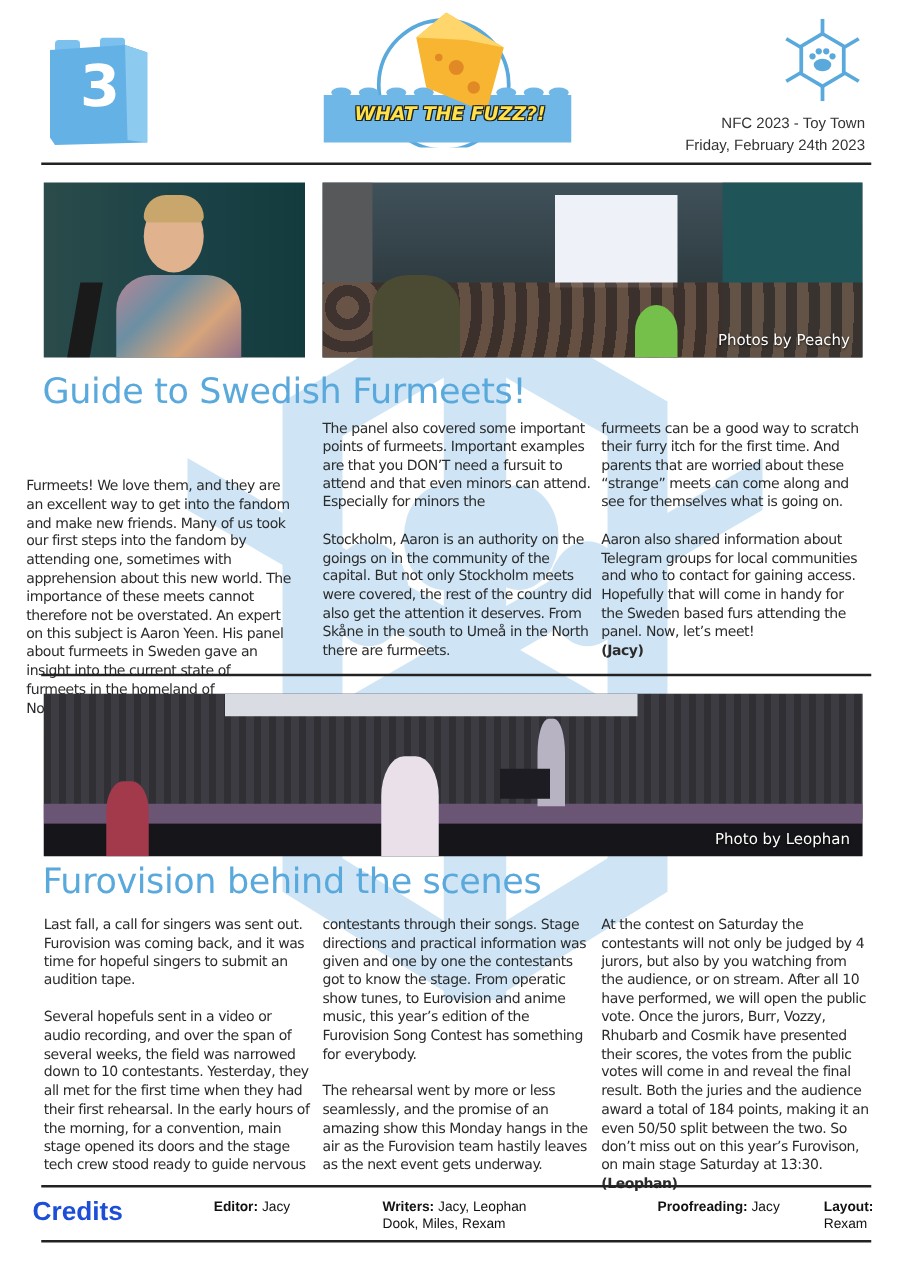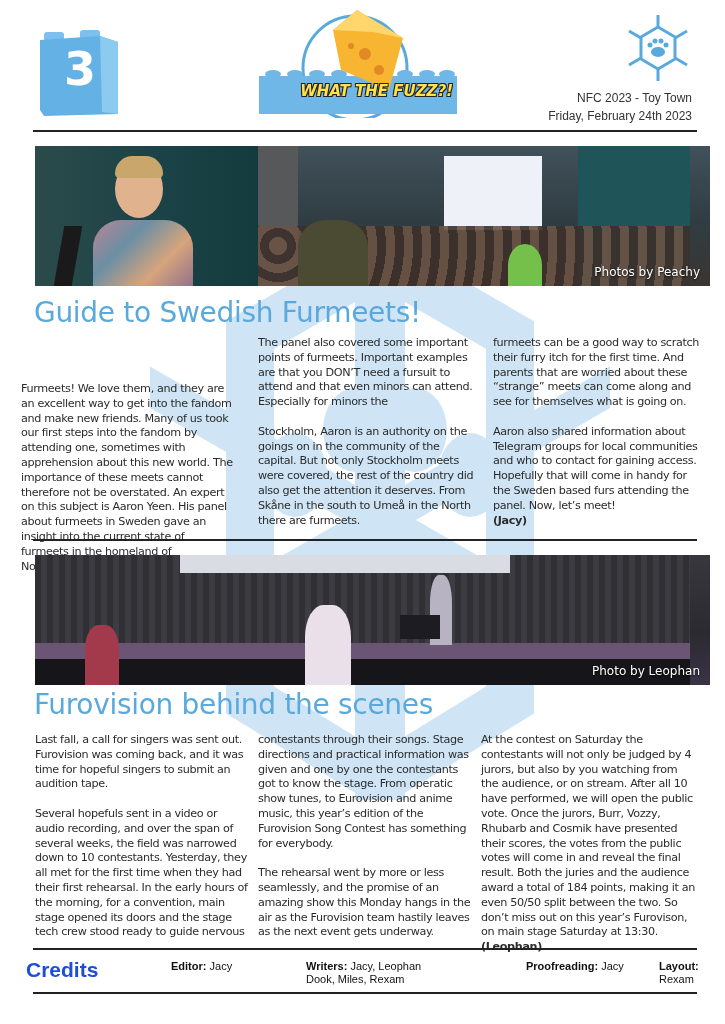--- a/index.html
+++ b/index.html
@@ -13,21 +13,21 @@
   .layer { position: absolute; z-index: 1; }
 
   
   .issue-brick { left: 40px; top: 30px; width: 78px; height: 86px; }
   .logo { left: 255px; top: 10px; width: 205px; height: 108px; }
   .snowflake { left: 627px; top: 15px; width: 62px; height: 66px; }
   .header-info { right: 33px; top: 89px; text-align: right; font-size: 12px; line-height: 18px; color: #333; font-family: "Liberation Sans", sans-serif; }
   .rule { position: absolute; left: 33px; width: 664px; height: 1.5px; background: #222; z-index: 1; }
 
   
-  .photo { position: absolute; overflow: hidden; z-index: 1; padding-left: 20px; }
+  .photo { position: absolute; overflow: hidden; z-index: 1; }
   .photo .caption {
     position: absolute; right: 10px; bottom: 7px; color: #fff; font-size: 12px;
     font-family: "DejaVu Sans", sans-serif; text-shadow: 0 1px 2px rgba(0,0,0,.8);
   }
 
   
   .headline {
     position: absolute; left: 34px; z-index: 1; margin: 0;
     font-family: "DejaVu Sans", sans-serif; font-weight: normal;
     color: #5aa9dc; font-size: 28px; letter-spacing: -0.3px;
@@ -86,21 +86,21 @@
         <ellipse cx="172" cy="64" rx="8" ry="4"></ellipse>
         <ellipse cx="192" cy="64" rx="8" ry="4"></ellipse>
     </g>
     <rect x="4" y="66" width="198" height="38" fill="#6fb7e6"></rect>
     <polygon points="78,20 102,0 148,28 134,80 86,60" fill="#f7b532"></polygon>
     <polygon points="78,20 102,0 148,28 118,22" fill="#ffd66b"></polygon>
     <circle cx="110" cy="44" r="6" fill="#e18a25"></circle>
       <circle cx="124" cy="60" r="5" fill="#e18a25"></circle>
       <circle cx="96" cy="36" r="3" fill="#e18a25"></circle>
   </svg>
-  <div style="position:absolute;left:12px;top:72px;width:186px;text-align:right;font-size:15px;font-weight:bold;font-style:italic;color:#ffe24a;text-shadow:-1px -1px 0 #222,1px -1px 0 #222,-1px 1px 0 #222,1px 1px 0 #222;font-family:'DejaVu Sans',sans-serif;">WHAT THE FUZZ?!</div>
+  <div style="position:absolute;left:12px;top:72px;width:186px;text-align:center;font-size:15px;font-weight:bold;font-style:italic;color:#ffe24a;text-shadow:-1px -1px 0 #222,1px -1px 0 #222,-1px 1px 0 #222,1px 1px 0 #222;font-family:'DejaVu Sans',sans-serif;">WHAT THE FUZZ?!</div>
 </div>
 
 <svg class="layer snowflake" viewBox="0 0 62 66">
   <g stroke="#5aa9dc" stroke-width="3" fill="none">
     <line x1="31" y1="0" x2="31" y2="66"></line>
     <line x1="2" y1="16" x2="60" y2="50"></line>
     <line x1="60" y1="16" x2="2" y2="50"></line>
     <polygon points="31,12 48,22 48,44 31,54 14,44 14,22" fill="#ffffff"></polygon>
   </g>
   <g fill="#5aa9dc">
@@ -137,21 +137,21 @@
 
 <h1 class="headline" style="top:296px;">Guide to Swedish Furmeets!</h1>
 
 <div class="col" style="left:21px;top:336px;width:212px;margin-top:46px;">
   <p>Furmeets! We love them, and they are an excellent way to get into the fandom and make new friends. Many of us took our first steps into the fandom by attending one, sometimes with apprehension about this new world. The importance of these meets cannot therefore not be overstated. An expert on this subject is Aaron Yeen. His panel about furmeets in Sweden gave an insight into the current state of furmeets in the homeland of NordicFuzzCon. As a fur located in</p>
 </div>
 <div class="col" style="left:258px;top:336px;width:216px;">
   <p>The panel also covered some important points of furmeets. Important examples are that you DON’T need a fursuit to attend and that even minors can attend. Especially for minors the</p>
   <p>Stockholm, Aaron is an authority on the goings on in the community of the capital. But not only Stockholm meets were covered, the rest of the country did also get the attention it deserves. From Skåne in the south to Umeå in the North there are furmeets.</p>
 </div>
-<div class="col" style="left:481px;top:336px;width:212px;margin-left:12px;">
+<div class="col" style="left:481px;top:336px;width:212px;">
   <p>furmeets can be a good way to scratch their furry itch for the first time. And parents that are worried about these “strange” meets can come along and see for themselves what is going on.</p>
   <p style="margin-bottom:0">Aaron also shared information about Telegram groups for local communities and who to contact for gaining access. Hopefully that will come in handy for the Sweden based furs attending the panel. Now, let’s meet!</p>
   <div class="byline">(Jacy)</div>
 </div>
 
 <div class="rule" style="top:539px;"></div>
 
 <div class="photo" style="left:35px;top:555px;width:655px;height:130px;background:linear-gradient(180deg,#37373d 0%,#2b2a30 60%,#3a3346 100%);">
   <div style="position:absolute;left:0;top:0;width:655px;height:100px;background:repeating-linear-gradient(90deg,#2f2f34 0 6px,#3c3c42 6px 12px);"></div>
   <div style="position:absolute;left:145px;top:0;width:330px;height:18px;background:#d9dce3;"></div>

